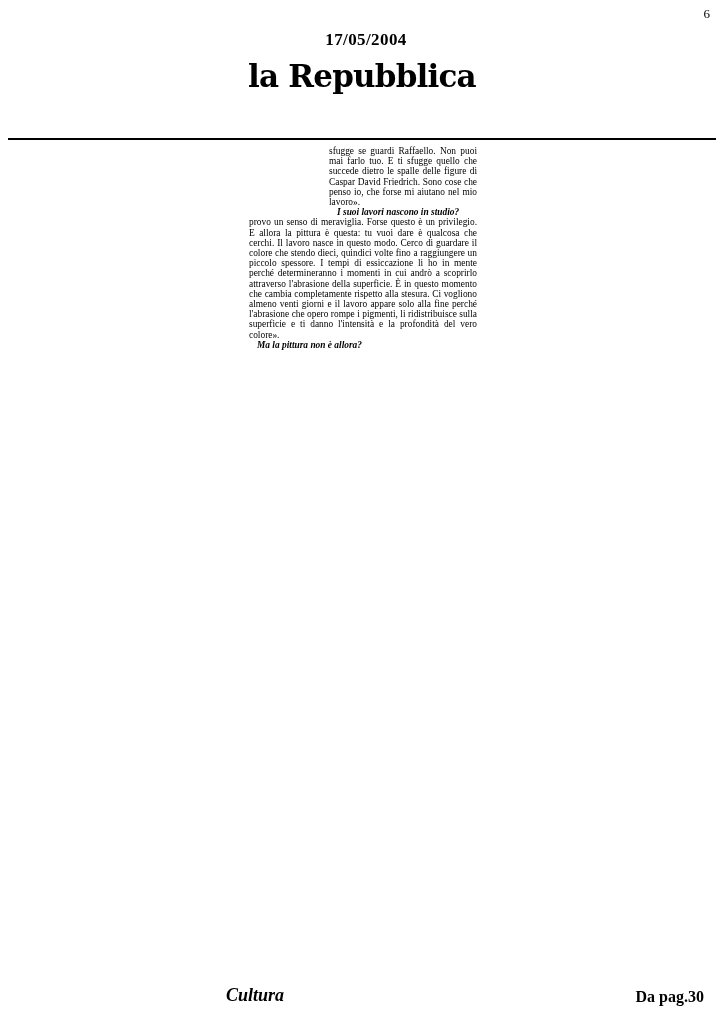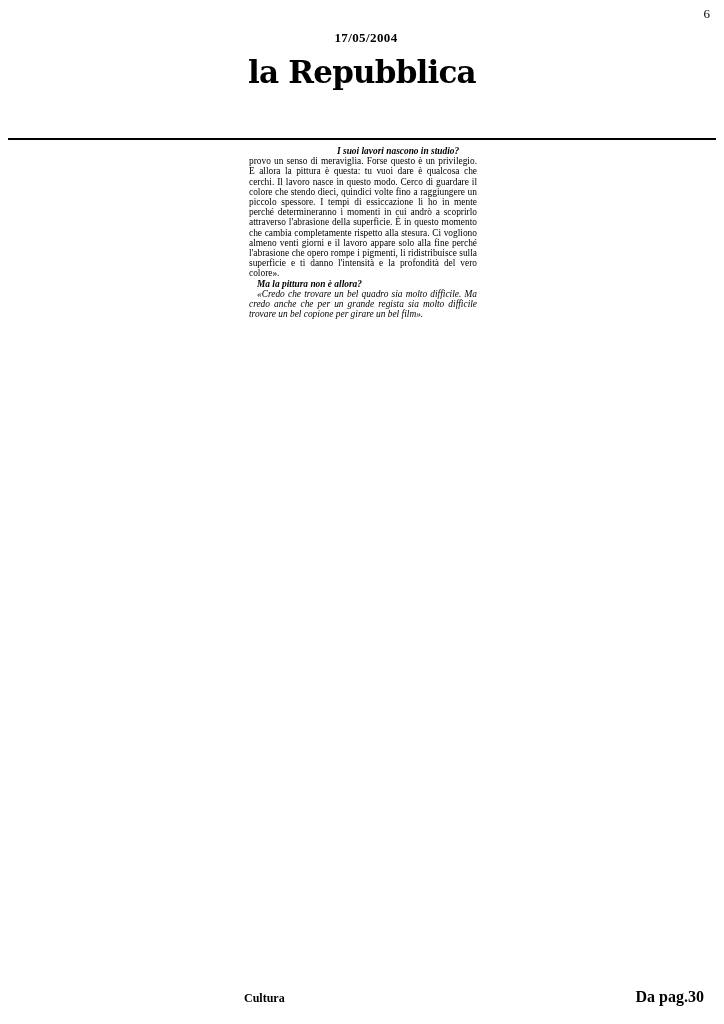--- a/index.html
+++ b/index.html
@@ -37,21 +37,21 @@
   
   .header {
     position: absolute;
     top: 30px;
     left: 0;
     width: 724px;
     text-align: center;
   }
   .header-date {
     font-family: "Liberation Serif", serif;
-    font-size: 13px;
+    font-size: 17px;
     font-weight: bold;
     letter-spacing: 0.4px;
     margin-bottom: 4px;
     margin-left: 8px;
   }
   .masthead {
     font-family: "DejaVu Serif", serif;
     font-size: 31px;
     font-weight: bold;
     letter-spacing: -0.8px;
@@ -100,25 +100,26 @@
     font-weight: bold;
   }
   .indent {
     text-indent: 8px;
     font-style: italic;
   }
 
   
   .footer-left {
     position: absolute;
-    left: 244px;
+    left: 226px;
     bottom: 18px;
     font-family: "Liberation Serif", serif;
-    font-size: 12px;
+    font-size: 18px;
     font-weight: bold;
+    font-style: italic;
   }
   .footer-right {
     position: absolute;
     right: 20px;
     bottom: 18px;
     font-family: "Liberation Serif", serif;
     font-size: 16px;
     font-weight: bold;
   }
 </style>
@@ -131,23 +132,23 @@
 
   <div class="header">
     <div class="header-date">17/05/2004</div>
     <div class="masthead">la Repubblica</div>
   </div>
 
   <div class="rule"></div>
 
   <div class="article">
     <div class="col-text">
+      <p class="p-narrow">sfugge se guardi Raffaello. Non puoi mai farlo tuo. E ti sfugge quello che succede dietro le spalle delle figure di Caspar David Friedrich. Sono cose che penso io, che forse mi aiutano nel mio lavoro».</p>
       <p class="p-narrow q-bold indent">I suoi lavori nascono in studio?</p>
       <p>provo un senso di meraviglia. Forse questo è un privilegio. E allora la pittura è questa: tu vuoi dare è qualcosa che cerchi. Il lavoro nasce in questo modo. Cerco di guardare il colore che stendo dieci, quindici volte fino a raggiungere un piccolo spessore. I tempi di essiccazione li ho in mente perché determineranno i momenti in cui andrò a scoprirlo attraverso l'abrasione della superficie. È in questo momento che cambia completamente rispetto alla stesura. Ci vogliono almeno venti giorni e il lavoro appare solo alla fine perché l'abrasione che opero rompe i pigmenti, li ridistribuisce sulla superficie e ti danno l'intensità e la profondità del vero colore».</p>
       <p class="q-bold indent">Ma la pittura non è allora?</p>
-      <p class="indent">«Credo che trovare un bel quadro sia molto difficile. Ma credo anche che per un grande regista sia molto difficile trovare un bel copione per girare un bel film».</p>
     </div>
   </div>
 
   <div class="footer-left">Cultura</div>
   <div class="footer-right">Da pag.30</div>
 
 </div>
 
 </body></html>

